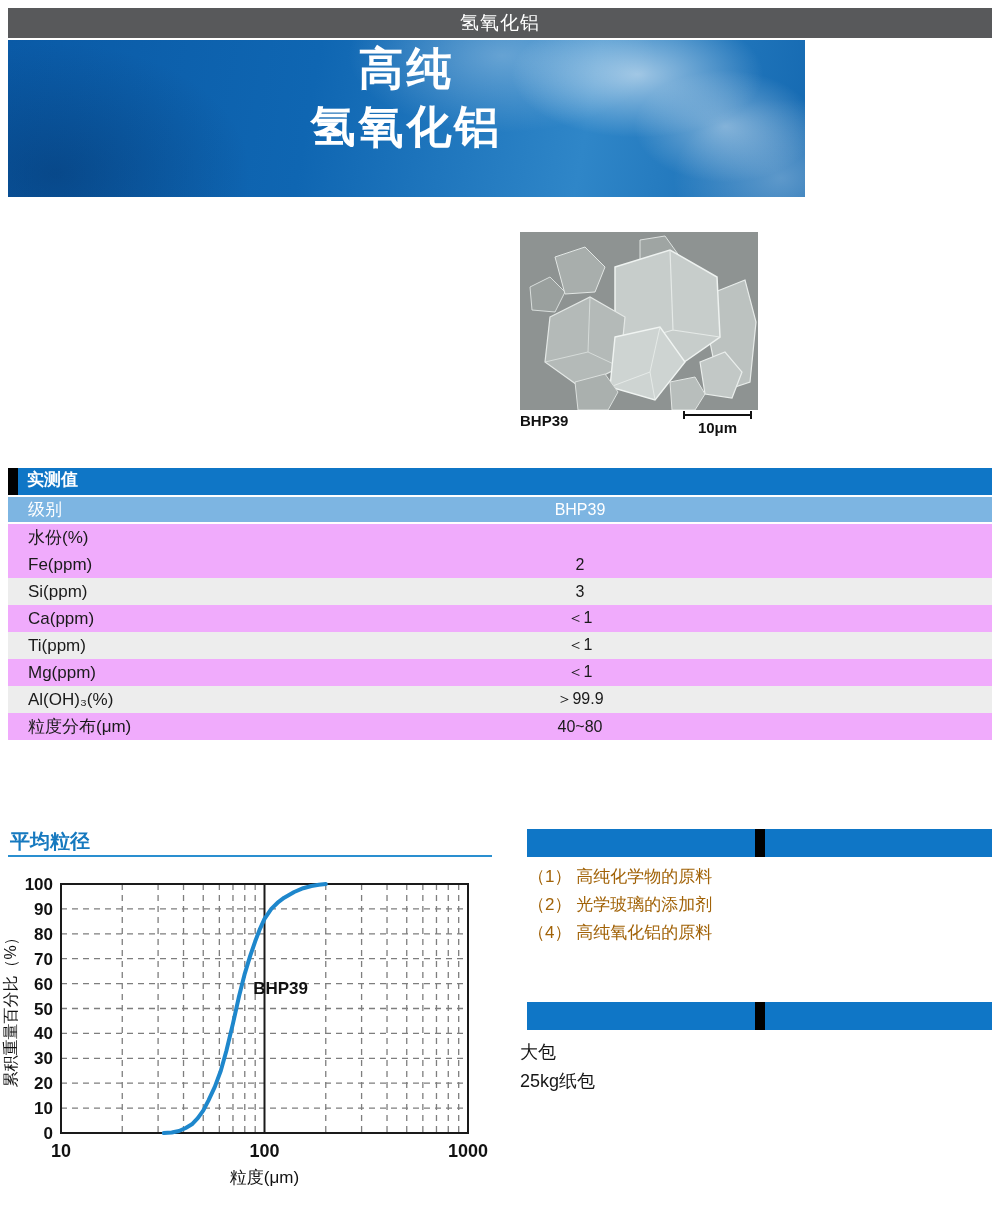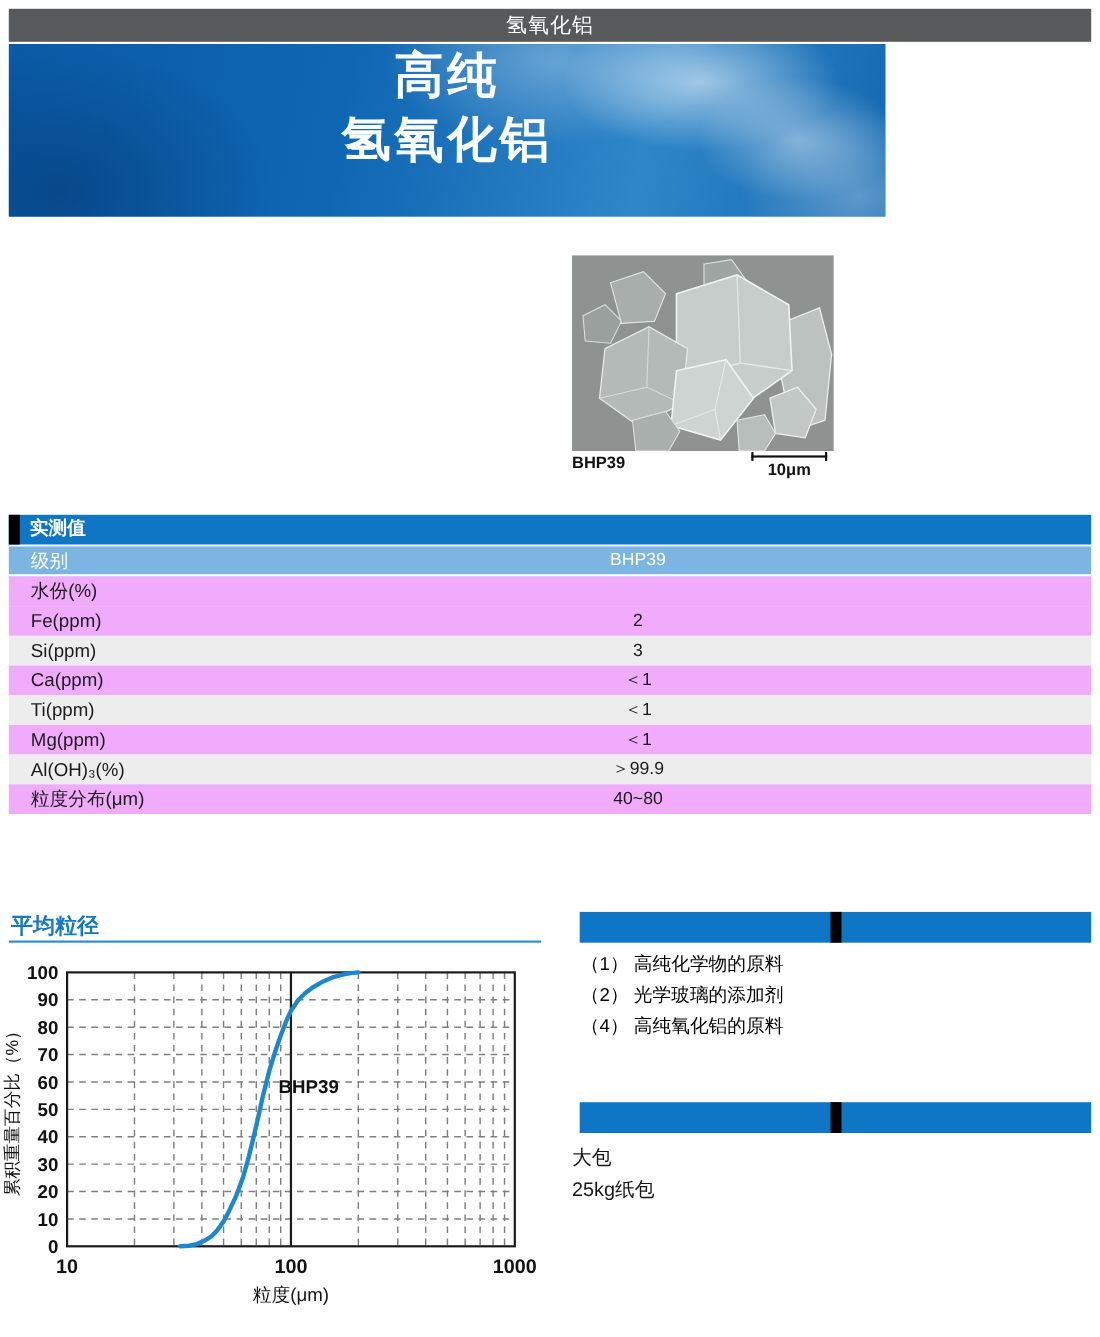--- a/index.html
+++ b/index.html
@@ -63,21 +63,21 @@
   .dist-title{position:absolute;left:10px;top:828px;font-size:20px;font-weight:bold;color:var(--title-blue);}
   .dist-rule{position:absolute;left:8px;top:855px;width:484px;height:2px;background:var(--underline-blue);}
   .chart-wrap{position:absolute;left:0;top:860px;width:510px;height:340px;}
   .chart-wrap svg{display:block;}
 
   
   .side-bar-head{position:absolute;width:465px;height:28px;background:var(--section-blue);display:flex;align-items:center;flex-direction:column;}
   .side-bar-head span{color:#fff;font-size:17px;font-weight:bold;padding-left:9px;}
   .usage-head{left:527px;top:829px;}
   .usage-list{position:absolute;left:528px;top:863px;list-style:none;}
-  .usage-list li{font-size:17px;line-height:28px;color:#000000;}
+  .usage-list li{font-size:17px;line-height:28px;color:#a16207;}
   .pack-head{left:527px;top:1002px;font-style:italic;}
   .pack-list{position:absolute;left:520px;top:1038px;list-style:none;}
   .pack-list li{font-size:18px;line-height:29px;color:#161616;}
 </style>
 </head>
 <body>
 
 <div class="page">
 
   <div class="top-bar">

